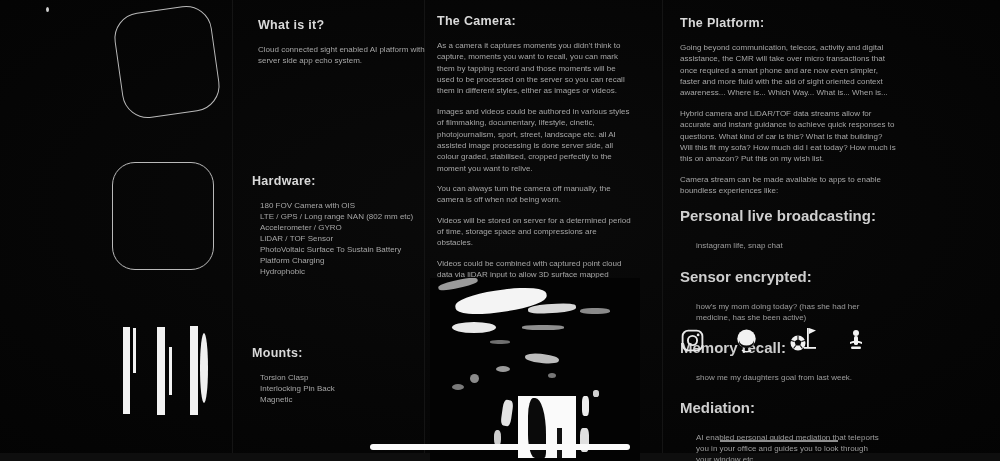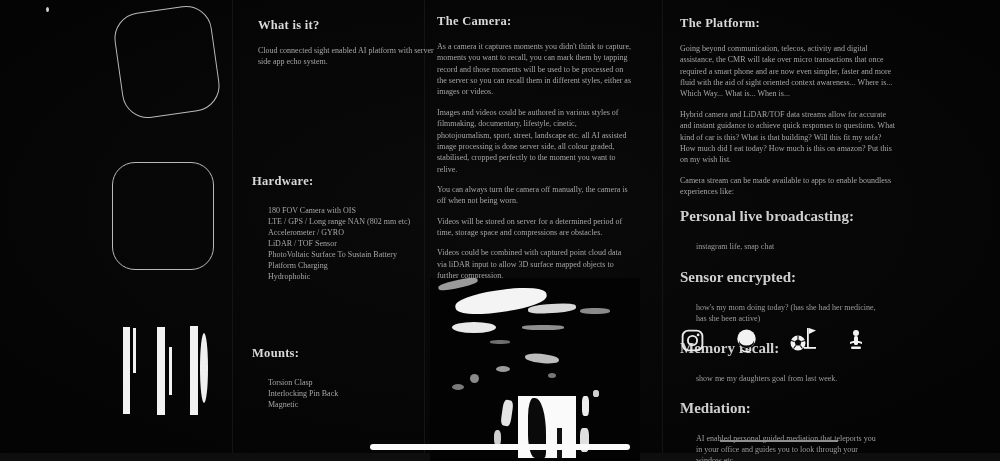--- a/index.html
+++ b/index.html
@@ -1,38 +1,38 @@
 <!DOCTYPE html>
 <html><head>
 <meta charset="utf-8">
 <style>
   html,body{margin:0;padding:0;background:#000;}
   .stage{
     position:relative;width:1000px;height:461px;overflow:hidden;
     background:
       radial-gradient(ellipse 900px 420px at 50% 45%, #0a0a0a 0%, #050505 60%, #020202 100%);
-    font-family:Liberation Serif, serif;
+    font-family:Liberation Sans, sans-serif;
     color:#b4b4b4;
   }
   .seam{position:absolute;top:0;bottom:0;width:1px;background:#141414;}
   .bottom-band{position:absolute;left:0;right:0;bottom:0;height:8px;background:#0e0e0e;}
   .speck{position:absolute;background:#cfcfcf;border-radius:50%;}
 
   
   .sq{position:absolute;border:1.6px solid #b9b9b9;background:transparent;}
   .sq1{left:118px;top:9px;width:96px;height:104px;border-radius:26px;transform:rotate(-8deg);}
   .sq2{left:112px;top:162px;width:100px;height:106px;border-radius:23px;}
   .bar{position:absolute;background:#f2f2f2;}
   .lens{position:absolute;background:#efefef;border-radius:50%;}
 
   
   .col{position:absolute;}
   h2{font-size:12.5px;font-weight:bold;color:#d9d9d9;letter-spacing:.3px;margin:0 0 12px 0;}
   .body-text,p{font-size:8px;line-height:1.42;color:#a6a6a6;margin:0 0 9px 0;}
-  ul{list-style:none;margin:16px;padding:0;}
+  ul{list-style:none;margin:8px;padding:0;}
   li{font-size:8px;line-height:1.38;color:#a6a6a6;}
   .subhead{font-size:15px;font-weight:bold;color:#cfcfcf;margin:11px 0 2px 0;}
   .subbody{font-size:8px;line-height:1.4;color:#9d9d9d;margin:16px;}
 
   
   .collage{position:absolute;left:430px;top:278px;width:210px;height:183px;overflow:hidden;background:#030303;}
   .blob{position:absolute;}
 
   
   .icons-row{position:absolute;left:680px;top:326px;width:185px;display:flex;align-items:center;justify-content:space-between;}

